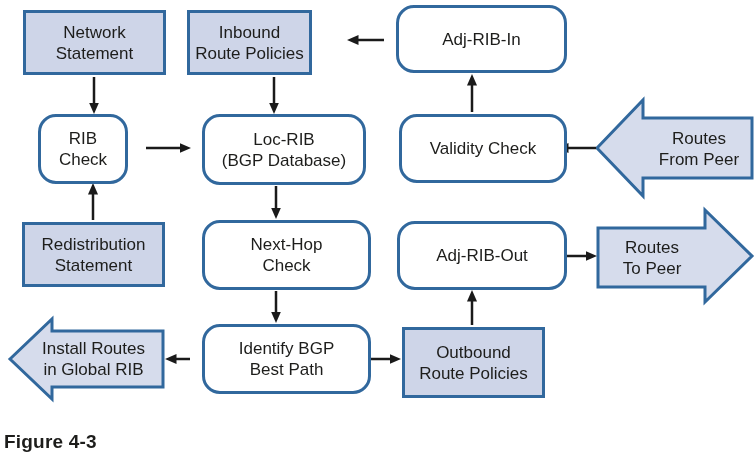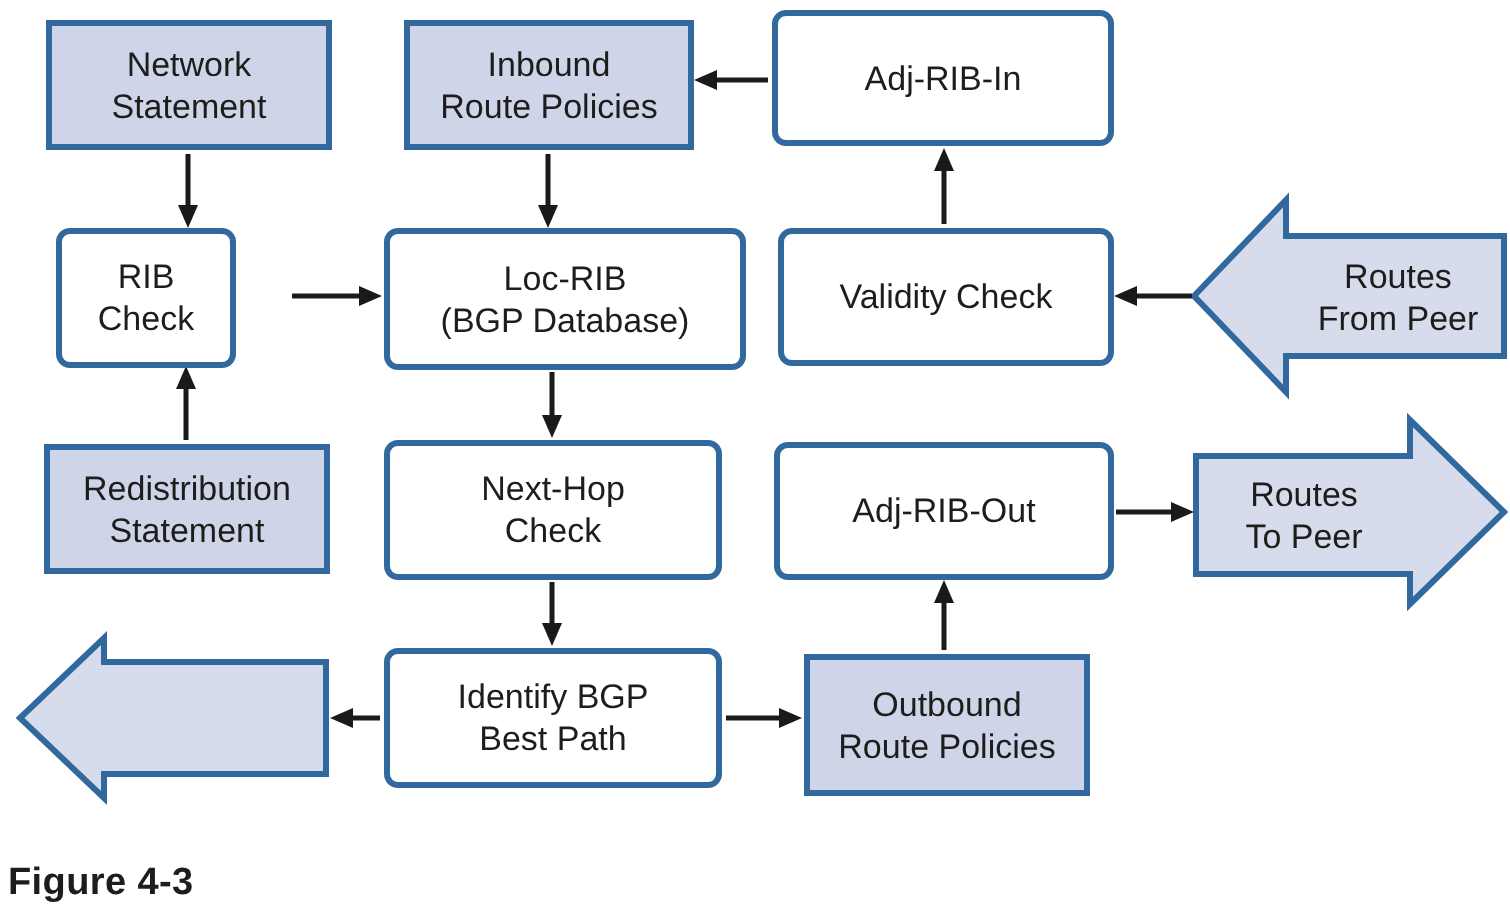--- a/index.html
+++ b/index.html
@@ -6,21 +6,21 @@
   .canvas{
     position:relative;width:755px;height:460px;background:#ffffff;
     font-family:"Liberation Sans","DejaVu Sans",sans-serif;overflow:hidden;
   }
   .layer{position:absolute;left:0;top:0;width:755px;height:460px;}
   .node{
     position:absolute;box-sizing:border-box;display:flex;align-items:center;justify-content:center;
     text-align:center;color:#1d1d1b;font-size:17px;line-height:21px;white-space:pre-line;z-index:2;
   }
   .node.rect{background:#ced5e8;border:3px solid #31689d;}
-  .node.rounded{background:#ffffff;border:3px solid #31689d;border-radius:7px;}
+  .node.rounded{background:#ffffff;border:3px solid #31689d;border-radius:18px;margin-left:10px;}
   .arrow-label{
     position:absolute;display:flex;align-items:center;justify-content:center;text-align:center;
     color:#1d1d1b;font-size:17px;line-height:21px;white-space:pre-line;z-index:3;
   }
   .caption{
     position:absolute;left:4px;top:431px;display:flex;align-items:baseline;color:#1d1d1b;z-index:2;
   }
   .caption .fig-label{font-weight:bold;font-size:19px;letter-spacing:0.2px;}
   .caption .fig-title{
     font-family:"Liberation Serif","DejaVu Serif",serif;font-style:italic;font-size:20px;margin-left:17px;
@@ -55,29 +55,29 @@
     <line x1="276" y1="291" x2="276" y2="312" marker-end="url(#ah)"></line>
     <line x1="558" y1="256" x2="586" y2="256" marker-end="url(#ah)"></line>
     <line x1="472" y1="325" x2="472" y2="301" marker-end="url(#ah)"></line>
     <line x1="190" y1="359" x2="176" y2="359" marker-end="url(#ah)"></line>
     <line x1="363" y1="359" x2="390" y2="359" marker-end="url(#ah)"></line>
   </svg>
 
   <div class="node rect" style="left:23px;top:10px;width:143px;height:65px">Network
 Statement</div>
 
-  <div class="node rect" style="left:202px;top:10px;width:145px;height:65px">Inbound
+  <div class="node rect" style="left:187px;top:10px;width:125px;height:65px">Inbound
 Route Policies</div>
 
   <div class="node rounded" style="left:386px;top:5px;width:171px;height:68px">Adj-RIB-In</div>
 
   <div class="node rounded" style="left:28px;top:114px;width:90px;height:70px">RIB
 Check</div>
 
-  <div class="node rounded" style="left:192px;top:114px;width:181px;height:71px">Loc-RIB
+  <div class="node rounded" style="left:192px;top:114px;width:164px;height:71px">Loc-RIB
 (BGP Database)</div>
 
   <div class="node rounded" style="left:389px;top:114px;width:168px;height:69px">Validity Check</div>
 
   <div class="node rect" style="left:22px;top:222px;width:143px;height:65px">Redistribution
 Statement</div>
 
   <div class="node rounded" style="left:192px;top:220px;width:169px;height:70px">Next-Hop
 Check</div>
 
@@ -88,18 +88,20 @@
 
   <div class="node rect" style="left:402px;top:327px;width:143px;height:71px">Outbound
 Route Policies</div>
 
   <div class="arrow-label" style="left:646px;top:119px;width:106px;height:59px">Routes
 From Peer</div>
 
   <div class="arrow-label" style="left:599px;top:228px;width:106px;height:59px">Routes
 To Peer</div>
 
+  <div class="arrow-label" style="left:24px;top:331px;width:139px;height:56px">Install Routes
+in Global RIB</div>
 
   <div class="caption">
     <span class="fig-label">Figure 4-3</span>
   </div>
 
 </div>
 
 </body></html>

